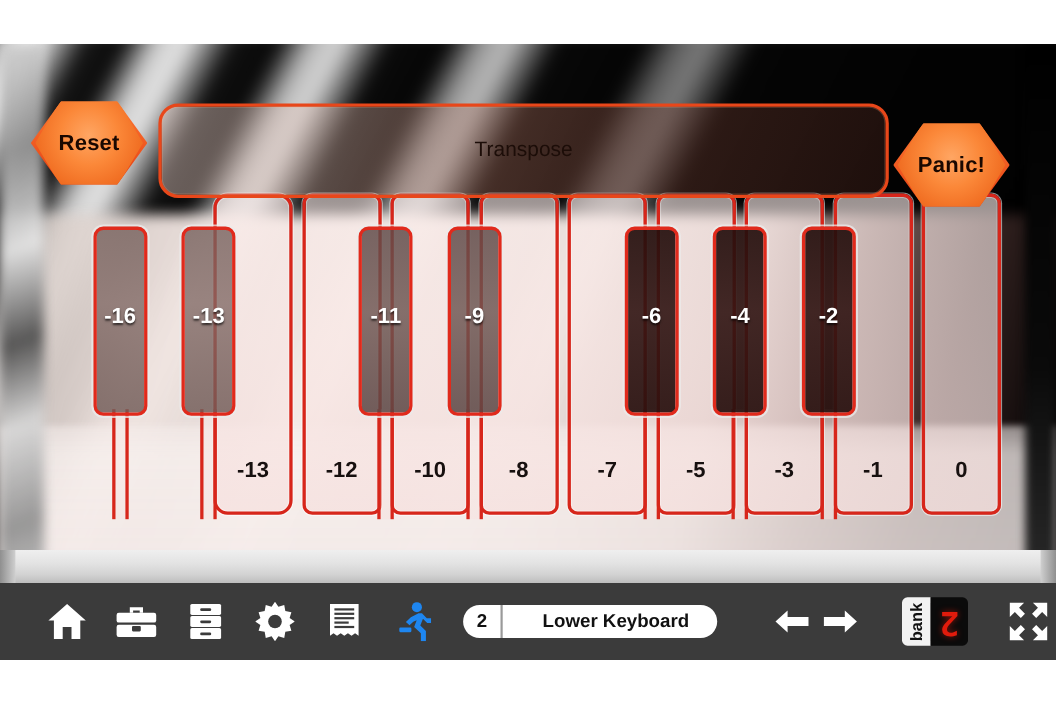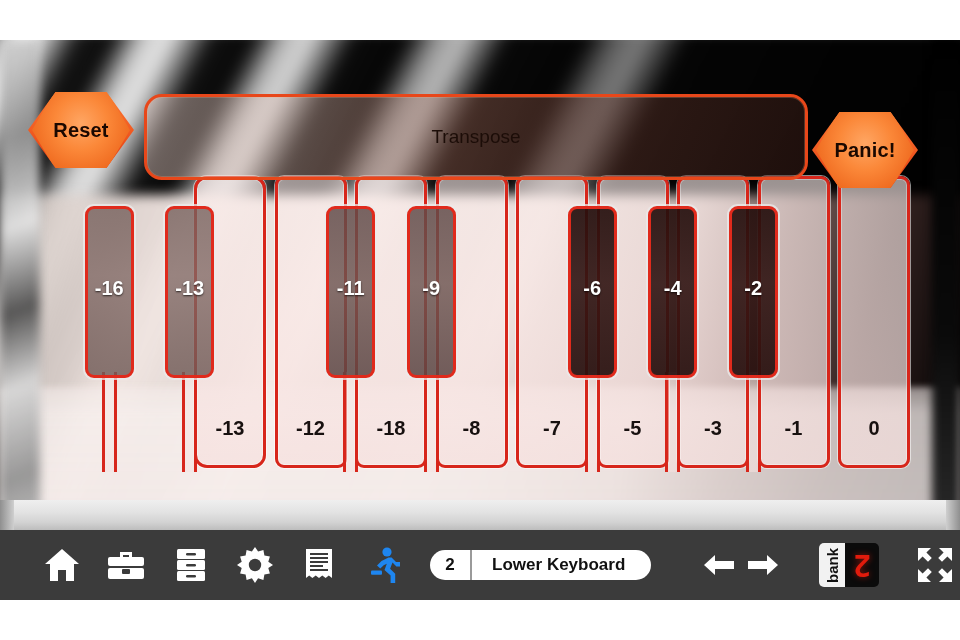--- a/index.html
+++ b/index.html
@@ -180,21 +180,21 @@
     background: #ffffff; border-radius: 15px;
     overflow: hidden; cursor: pointer;
   }
   #patch-num {
     width: 48px; text-align: center;
     font-size: 17px; font-weight: bold; color: #111;
     border-right: 2px solid #9a9a9a;
     line-height: 30px;
   }
   #patch-name {
-    padding: 0 26px 0 20px;
+    padding: 0 26px 0 36px;
     font-size: 17px; font-weight: bold; color: #111;
     line-height: 30px; white-space: nowrap;
   }
 
   #arrows { display: flex; align-items: center; margin-left: 46px; }
   .arrow-btn { width: 44px; height: 44px; display:flex; align-items:center; justify-content:center; cursor:pointer; }
 
   #bank-indicator {
     display: flex; margin-left: 34px;
     height: 44px; cursor: pointer;
@@ -256,21 +256,21 @@
   </div>
 
   <div id="keyboard">
       <div class="white-key" style="left: 194px; border-radius: 13px;">
         <div class="klabel">-13</div>
       </div>
       <div class="white-key" style="left: 274.5px;">
         <div class="klabel">-12</div>
       </div>
       <div class="white-key" style="left: 355px;">
-        <div class="klabel">-18</div>
+        <div class="klabel">-10</div>
       </div>
       <div class="white-key" style="left: 435.5px;">
         <div class="klabel">-8</div>
       </div>
       <div class="white-key" style="left: 516px;">
         <div class="klabel">-7</div>
       </div>
       <div class="white-key" style="left: 596.5px;">
         <div class="klabel">-5</div>
       </div>

